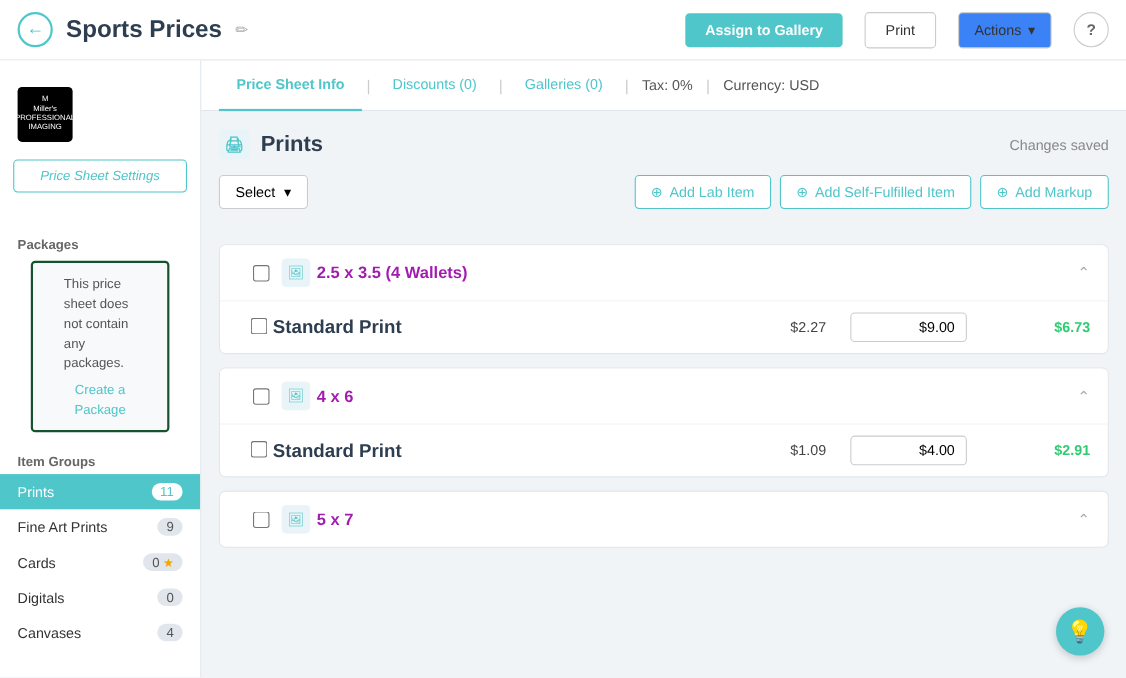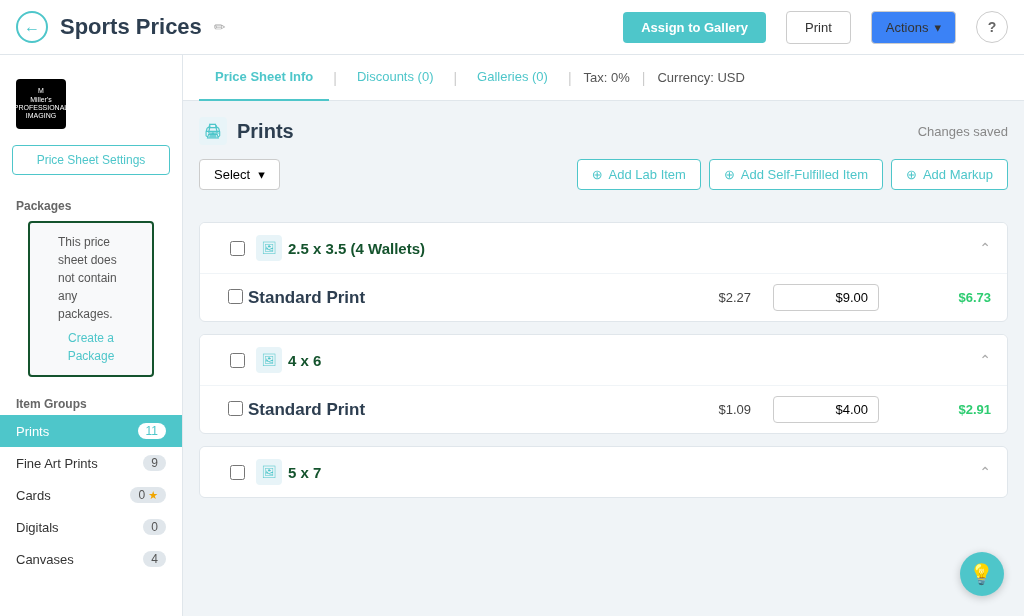--- a/index.html
+++ b/index.html
@@ -17,21 +17,21 @@
     .btn-help { width: 32px; height: 32px; border-radius: 50%; border: 1px solid #ccc; display: flex; align-items: center; justify-content: center; cursor: pointer; color: #666; font-weight: bold; margin-left: 8px; }
 
     
     .layout { display: flex; height: calc(100vh - 55px); }
 
     
     .sidebar { width: 183px; background: #fff; border-right: 1px solid #e0e6eb; flex-shrink: 0; overflow-y: auto; padding: 16px 0; }
     .logo-area { padding: 8px 16px 16px; display: flex; align-items: center; gap: 8px; }
     .logo-box { width: 50px; height: 50px; background: #000; border-radius: 4px; display: flex; align-items: center; justify-content: center; }
     .logo-text { font-size: 7px; color: #fff; text-align: center; line-height: 1.2; }
-    .price-sheet-btn { margin: 0 12px 16px; display: block; background: #fff; color: #4ec6ca; border: 1px solid #4ec6ca; border-radius: 4px; padding: 7px; text-align: center; font-size: 12px; cursor: pointer; width: calc(100% - 24px); }
+    .price-sheet-btn { margin: 0 12px 32px; display: block; background: #fff; color: #4ec6ca; border: 1px solid #4ec6ca; border-radius: 4px; padding: 7px; text-align: center; font-size: 12px; cursor: pointer; width: calc(100% - 24px); font-style: italic; }
     .sidebar-section-title { font-size: 12px; color: #666; font-weight: 600; padding: 8px 16px 4px; text-transform: none; }
     .packages-box { margin: 4px 28px 12px; background: #f8f9fa; border: 2px solid #14532d; border-radius: 4px; padding: 10px 28px; font-size: 12px; color: #555; line-height: 1.5; }
     .create-package-link { color: #4ec6ca; cursor: pointer; display: block; text-align: center; font-size: 12px; margin-top: 6px; }
     .item-groups-title { font-size: 12px; color: #666; font-weight: 600; padding: 8px 16px 4px; }
     .sidebar-item { display: flex; align-items: center; justify-content: space-between; padding: 8px 16px; cursor: pointer; font-size: 13px; }
     .sidebar-item.active { background: #4ec6ca; color: #fff; border-radius: 0; }
     .sidebar-item.active .item-count { background: #fff; color: #4ec6ca; }
     .item-count { background: #e0e6eb; color: #555; border-radius: 10px; padding: 1px 8px; font-size: 12px; display: flex; align-items: center; gap: 3px; }
     .star-icon { color: #f0a500; font-size: 11px; }
 
@@ -61,21 +61,21 @@
     .add-btn { background: #fff; border: 1px solid #4ec6ca; color: #4ec6ca; border-radius: 4px; padding: 7px 14px; font-size: 13px; cursor: pointer; display: flex; align-items: center; gap: 6px; }
 
     
     .table-header { display: grid; grid-template-columns: 40px 1fr 180px 120px 120px 120px; padding: 6px 0; border-bottom: 1px solid #e0e6eb; margin-bottom: 8px; }
     .table-header-cell { color: #888; font-size: 12px; text-align: left; }
     .table-header-cell.right { text-align: right; padding-right: 16px; }
 
     
     .product-group { background: #fff; border: 1px solid #e0e6eb; border-radius: 6px; margin-bottom: 12px; overflow: hidden; }
     .group-header { display: grid; grid-template-columns: 40px 32px 1fr auto; align-items: center; padding: 12px 16px; background: #fff; cursor: pointer; }
-    .group-title { font-size: 15px; font-weight: 600; color: #14532d; display: flex; align-items: center; gap: 8px; }
+    .group-title { font-size: 15px; font-weight: 600; color: #a21caf; display: flex; align-items: center; gap: 8px; }
     .group-icon { width: 26px; height: 26px; background: #e8f4f8; border-radius: 4px; display: flex; align-items: center; justify-content: center; color: #4ec6ca; font-size: 12px; }
     .group-chevron { color: #aaa; font-size: 14px; }
     .product-row { display: grid; grid-template-columns: 40px 1fr 180px 120px 120px 120px; align-items: center; padding: 10px 0; border-top: 1px solid #f0f4f7; }
     .product-name { font-size: 17px; font-weight: 600; color: #2d3e50; padding-left: 8px; }
     .product-details { color: #aaa; font-size: 12px; }
     .lab-cost { color: #444; font-size: 13px; text-align: right; padding-right: 16px; }
     .price-input { border: 1px solid #ccc; border-radius: 4px; padding: 5px 10px; font-size: 13px; text-align: right; width: 106px; background: #fff; }
     .profit { color: #2ecc71; font-size: 13px; font-weight: 600; text-align: right; padding-right: 16px; }
     .checkbox { width: 15px; height: 15px; cursor: pointer; margin-left: 14px; }
 

